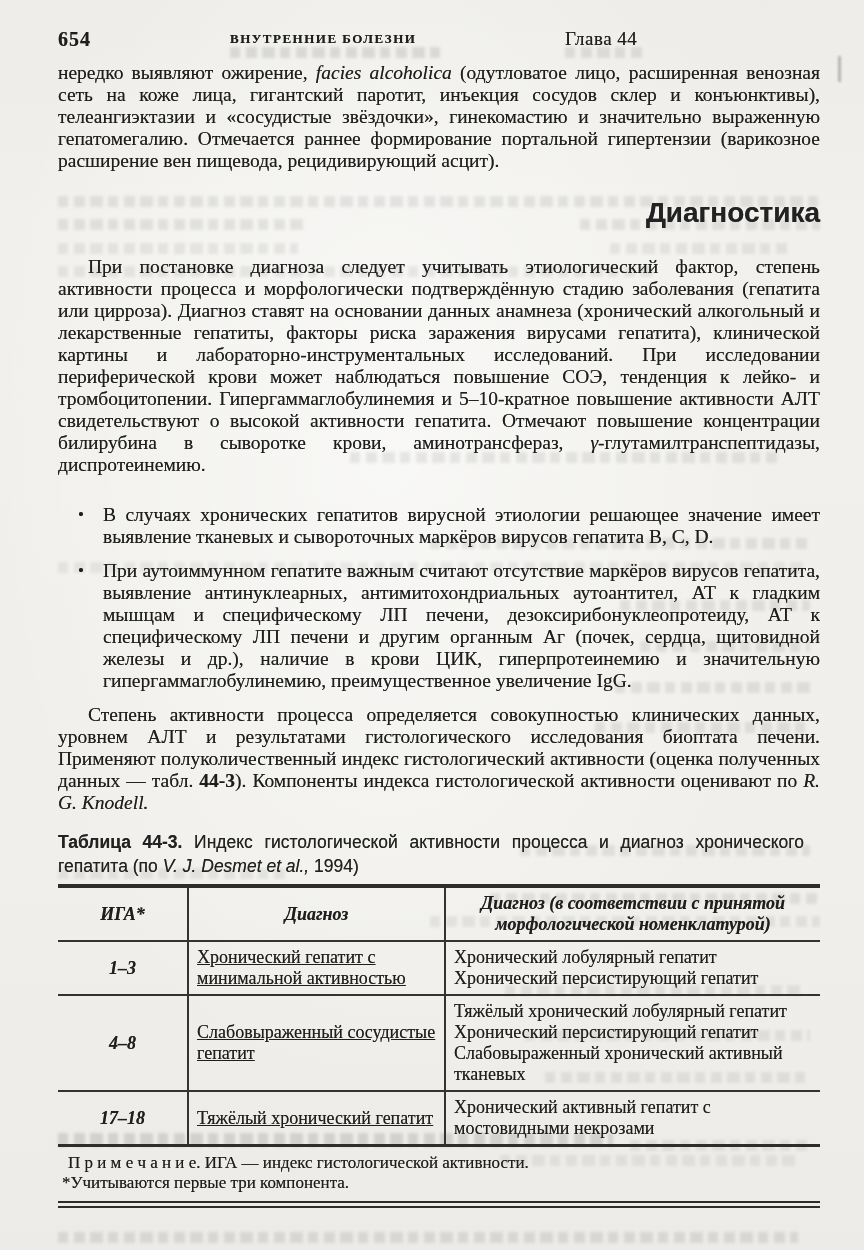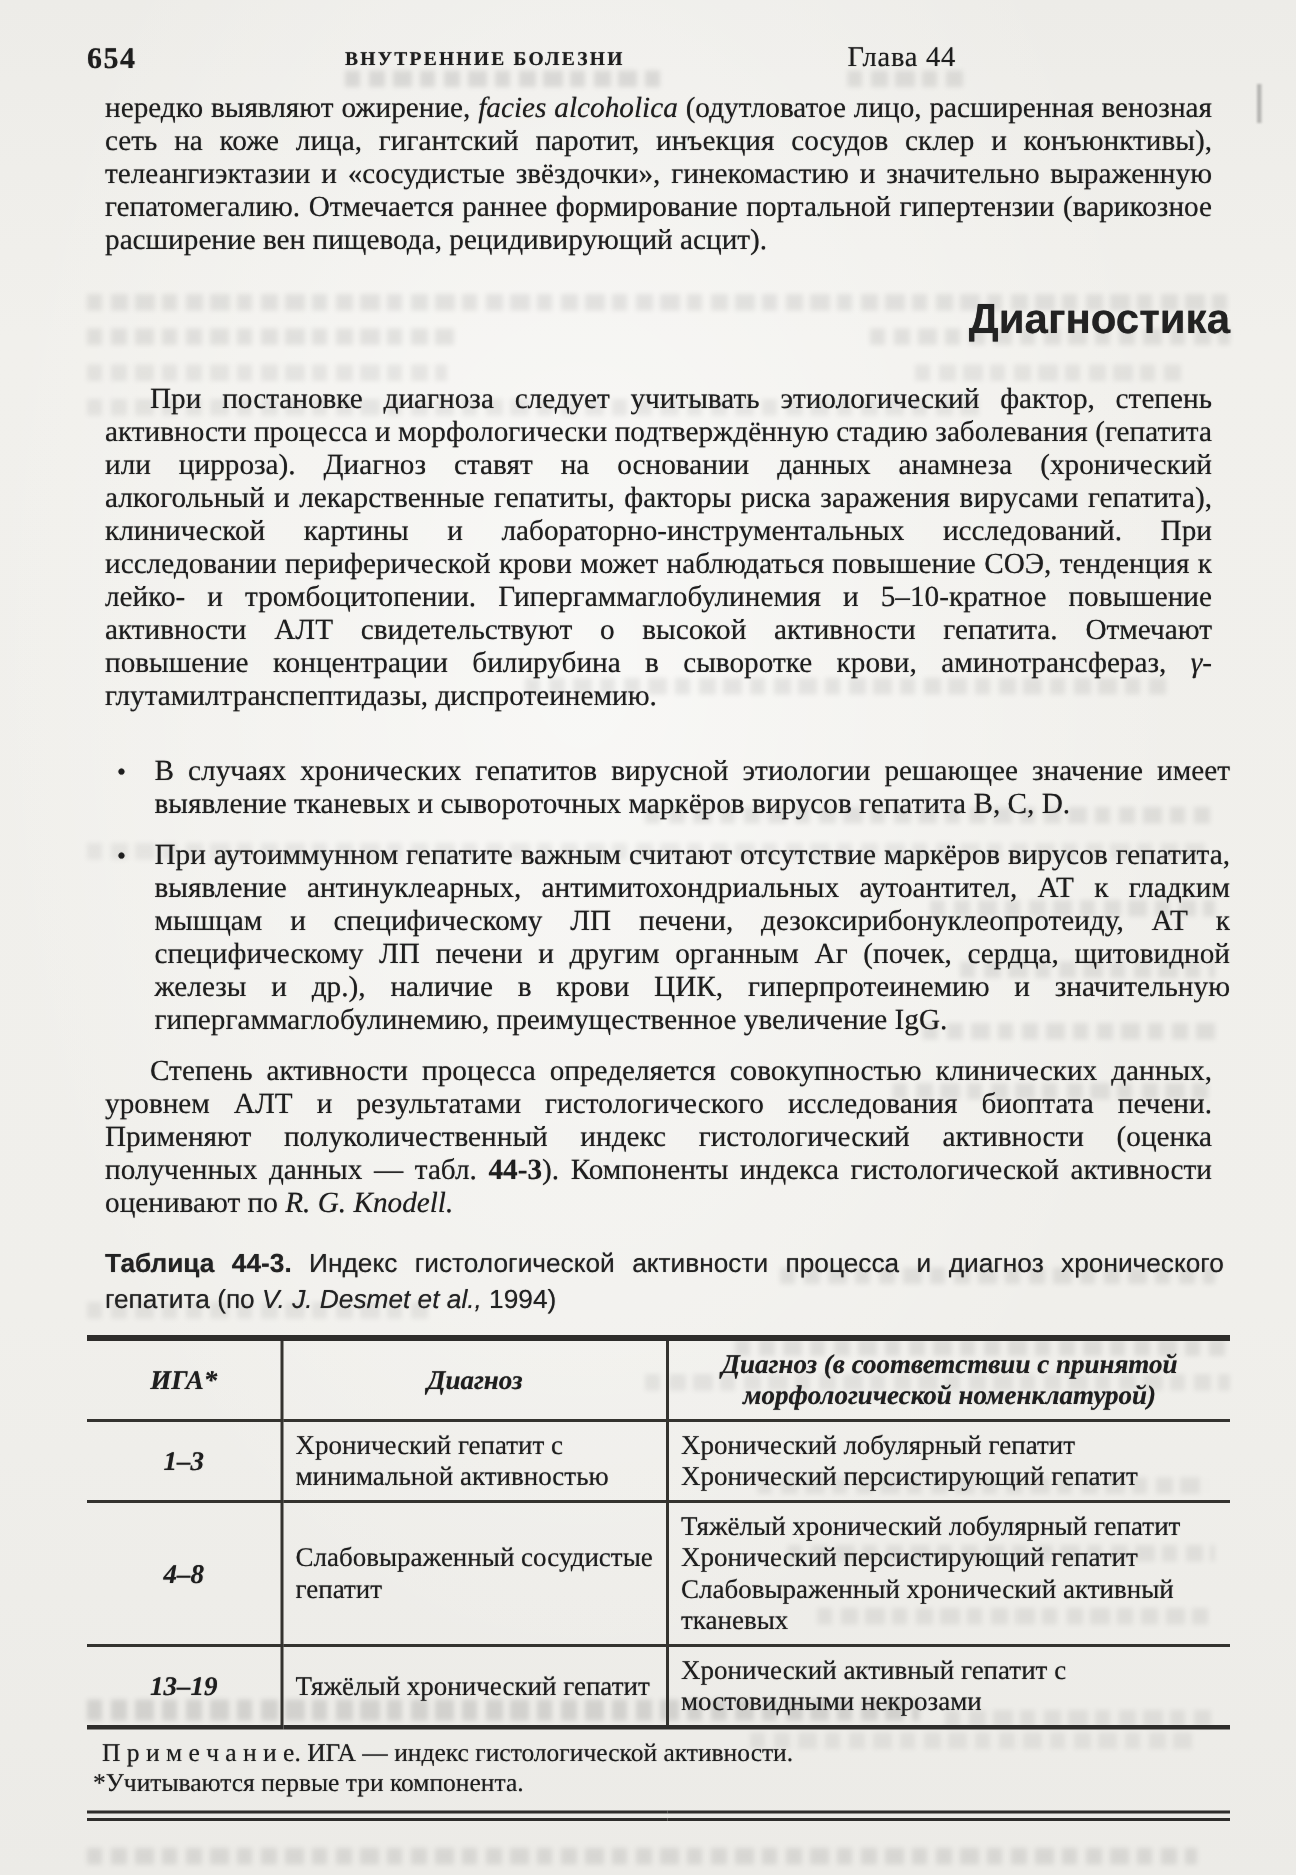--- a/index.html
+++ b/index.html
@@ -14,21 +14,21 @@
   }
   .content{position:relative;width:762px;}
   .txt{ text-shadow:0 0 .6px rgba(30,30,30,.65); }
 
   
   .runhead{position:relative;height:22px;font-size:20px;line-height:22px;}
   .runhead .pnum{position:absolute;left:0;top:0;font-weight:bold;letter-spacing:1px;}
   .runhead .btitle{position:absolute;left:172px;top:0;font-weight:700;letter-spacing:1.5px;font-size:13px;}
   .runhead .chap{position:absolute;left:507px;top:0;font-size:19px;letter-spacing:.5px;}
 
-  p{margin:12px;font-size:19.5px;line-height:22px;text-align:justify;}
+  p{margin:0;font-size:19.5px;line-height:22px;text-align:justify;}
   .p-intro{margin-top:12px;}
   .indent{text-indent:30px;}
   em.latin{font-style:italic;}
 
   h2{
     margin:26px 0 0 0;text-align:right;
     font-family:"Liberation Sans","DejaVu Sans",sans-serif;
     font-size:28px;line-height:30px;font-weight:bold;color:#222;
     text-shadow:0 0 .5px rgba(30,30,30,.7);
   }
@@ -60,21 +60,21 @@
   table.iga col.c3{width:375px;}
   table.iga th{
     font-style:italic;font-weight:bold;text-align:center;vertical-align:middle;
     padding:5px 8px;border-bottom:2px solid #34332f;
   }
   table.iga th.h1,table.iga td.iga-val{border-right:2px solid #34332f;}
   table.iga th.h2,table.iga td.diag{border-right:2px solid #34332f;}
   table.iga tbody td{border-bottom:2px solid #34332f;vertical-align:middle;padding:5px 8px;}
   table.iga tbody tr:last-child td{border-bottom:3px solid #2e2d2b;}
   td.iga-val{font-style:italic;font-weight:bold;text-align:center;}
-  td.diag{padding-left:18px;}
+  td.diag{padding-left:18px;text-decoration:underline;}
   td.morph{padding-left:12px;padding-right:20px;}
   td.notes{padding:6px 4px 8px 4px;font-size:17px;line-height:20px;}
   td.notes .note1{padding-left:6px;}
 
   
   .bleed{
     position:absolute;height:11px;opacity:.11;filter:blur(1.6px);pointer-events:none;
     background:repeating-linear-gradient(90deg,#4a4a4a 0 10px,transparent 10px 16px,#4a4a4a 16px 27px,transparent 27px 32px,#4a4a4a 32px 45px,transparent 45px 50px);
   }
   .tick{position:absolute;left:838px;top:56px;width:3px;height:26px;background:rgba(40,40,40,.28);filter:blur(.8px);}
@@ -166,21 +166,21 @@
         <tr>
           <td class="iga-val">4–8</td>
           <td class="diag">Слабовыраженный сосудистые гепатит</td>
           <td class="morph">
             <div>Тяжёлый хронический лобулярный гепатит</div>
             <div>Хронический персистирующий гепатит</div>
             <div>Слабовыраженный хронический активный тканевых</div>
           </td>
         </tr>
         <tr>
-          <td class="iga-val">13–19</td>
+          <td class="iga-val">17–18</td>
           <td class="diag">Тяжёлый хронический гепатит</td>
           <td class="morph">
             <div>Хронический активный гепатит с мостовидными некрозами</div>
           </td>
         </tr>
       </tbody>
       <tfoot>
         <tr>
           <td class="notes" colspan="3">
             <div class="note1">П р и м е ч а н и е. ИГА — индекс гистологической активности.</div>

